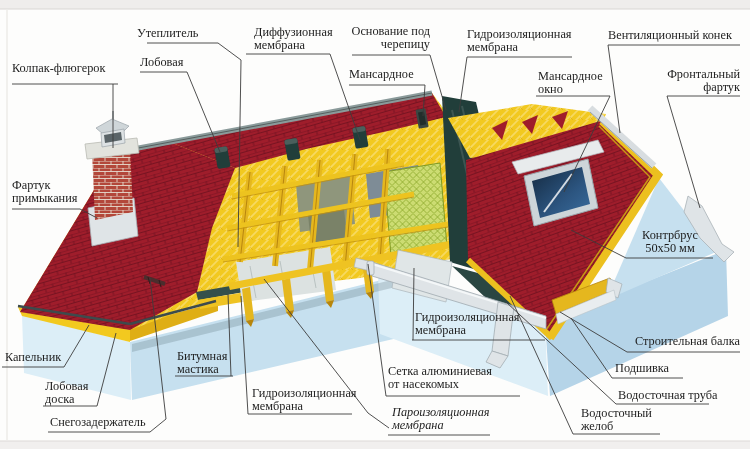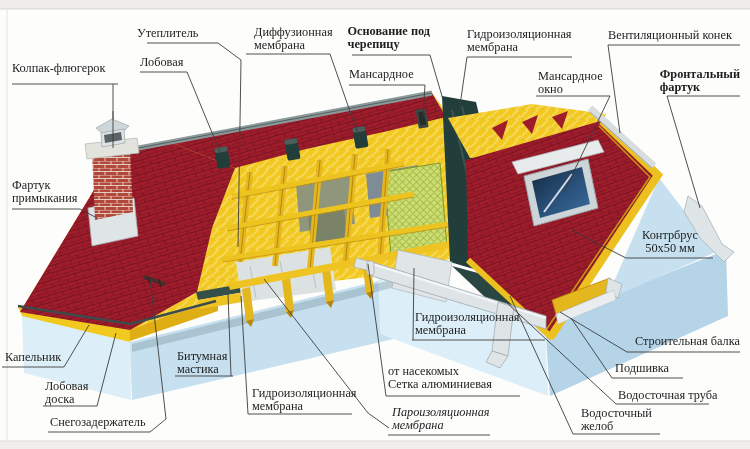--- a/index.html
+++ b/index.html
@@ -3,21 +3,21 @@
 <meta charset="utf-8">
 <style>
   html,body{margin:0;padding:0;background:#fff;}
   .stage{position:relative;width:750px;height:449px;overflow:hidden;background:#fdfdfc;
          font-family:"Liberation Serif",serif;}
   #art{position:absolute;left:0;top:0;}
   #labels{position:absolute;left:0;top:0;width:750px;height:449px;pointer-events:none;}
   .label{position:absolute;font-size:12.3px;line-height:13.4px;color:var(--label-text,#1d1d1d);
          white-space:nowrap;}
   .label .lline{display:block;}
-  .label.right{text-align:left;font-weight:bold;}
+  .label.right{text-align:right;}
   .label.center{text-align:center;white-space:normal;}
   .lead{stroke:var(--leader-line,#3c3c3c);stroke-width:0.9;fill:none;}
   
   .f-red{fill:var(--red)}
   .f-yel{fill:var(--yellow)}.f-yeld{fill:var(--yellow-deep)}.f-wood{fill:var(--wood)}
   .f-teal{fill:var(--teal-dark)}
   .f-wl{fill:var(--wall-light)}.f-wm{fill:var(--wall-mid)}.f-ws{fill:var(--wall-shade)}
   .f-met{fill:var(--metal)}
   .f-mesh{fill:var(--mesh-green)}
   .f-pg{fill:var(--panel-gray)}.f-po{fill:var(--panel-olive)}
@@ -307,22 +307,22 @@
       </div>
       <div class="label left" style="top: 350px; left: 177px;">
         <span class="lline">Битумная</span>
         <span class="lline">мастика</span>
       </div>
       <div class="label left" style="top: 387px; left: 252px;">
         <span class="lline">Гидроизоляционная</span>
         <span class="lline">мембрана</span>
       </div>
       <div class="label left" style="top: 365px; left: 388px;">
+        <span class="lline">Сетка алюминиевая</span>
         <span class="lline">от насекомых</span>
-        <span class="lline">Сетка алюминиевая</span>
       </div>
       <div class="label left" style="top: 406px; left: 392px; font-style: italic;">
         <span class="lline">Пароизоляционная</span>
         <span class="lline">мембрана</span>
       </div>
       <div class="label left" style="top: 311px; left: 415px;">
         <span class="lline">Гидроизоляционная</span>
         <span class="lline">мембрана</span>
       </div>
       <div class="label center" style="top: 229px; left: 626px; width: 88px;">

